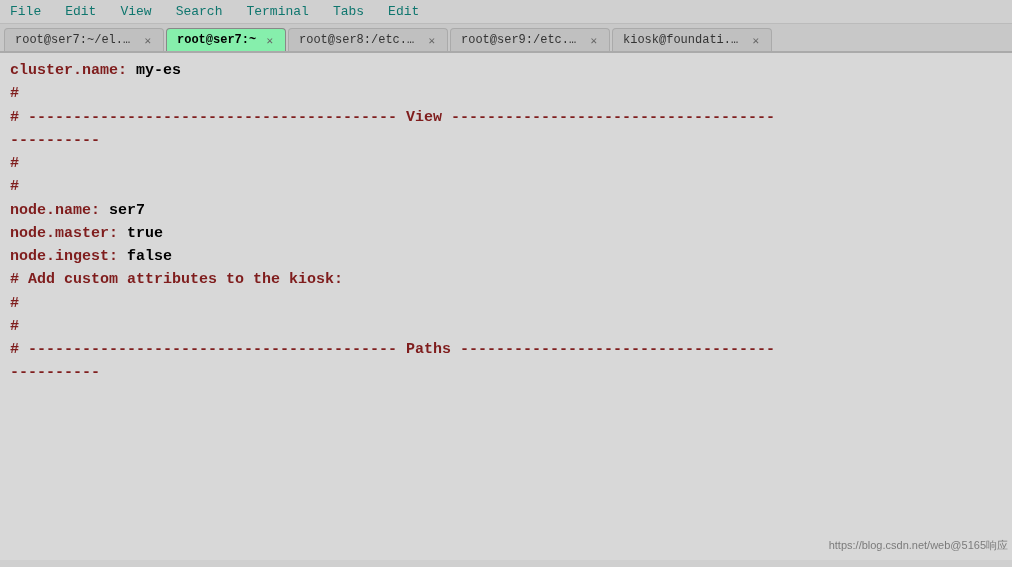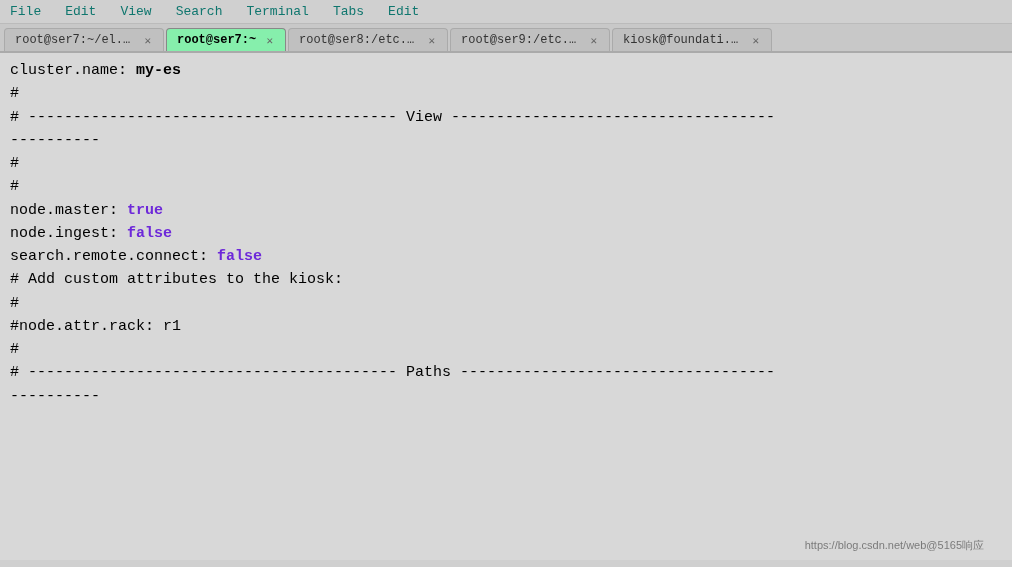--- a/index.html
+++ b/index.html
@@ -76,29 +76,29 @@
       padding: 6px 10px;
       font-size: 15px;
       line-height: 1.55;
       color: #000;
       height: calc(567px - 60px);
       overflow: hidden;
       position: relative;
     }
 
     
-    .cyan { color: #000000; }
-    .red { color: #6d28d9; }
+    .cyan { color: #7f1d1d; font-weight: bold; }
+    .red { color: #000000; }
     .bold { font-weight: bold; }
 
     
     .watermark {
       position: absolute;
       bottom: 6px;
-      right: 28px;
+      right: 4px;
       font-size: 11px;
       color: rgba(0,0,0,0.45);
       font-family: sans-serif;
     }
   </style>
 </head>
 <body>
 
 <div class="menu-bar">
   <span>File</span>
@@ -153,45 +153,42 @@
 
   <div>
     <span class="cyan">#</span>
   </div>
 
 
   <div>
     <span class="cyan">#</span>
   </div>
 
+  <div>
+    <span class="cyan">node.name</span><span class="cyan">:</span> <span class="bold">ser7</span>
+  </div>
 
   <div>
     <span class="cyan">node.master</span><span class="cyan">:</span> <span class="red bold">true</span>
   </div>
 
 
   <div>
     <span class="cyan">node.ingest</span><span class="cyan">:</span> <span class="red bold">false</span>
   </div>
 
-  <div>
-    <span class="cyan">search.remote.connect</span><span class="cyan">:</span> <span class="red bold">false</span>
-  </div>
 
   <div>
     <span class="cyan"># Add custom attributes to the kiosk:</span>
   </div>
 
   <div>
     <span class="cyan">#</span>
   </div>
 
-  <div>
-    <span class="cyan">#node.attr.rack: r1</span>
-  </div>
 
   <div>
     <span class="cyan">#</span>
   </div>
 
   <div>
     <span class="cyan"># ----------------------------------------- Paths -----------------------------------</span>
   </div>
 
   <div>

